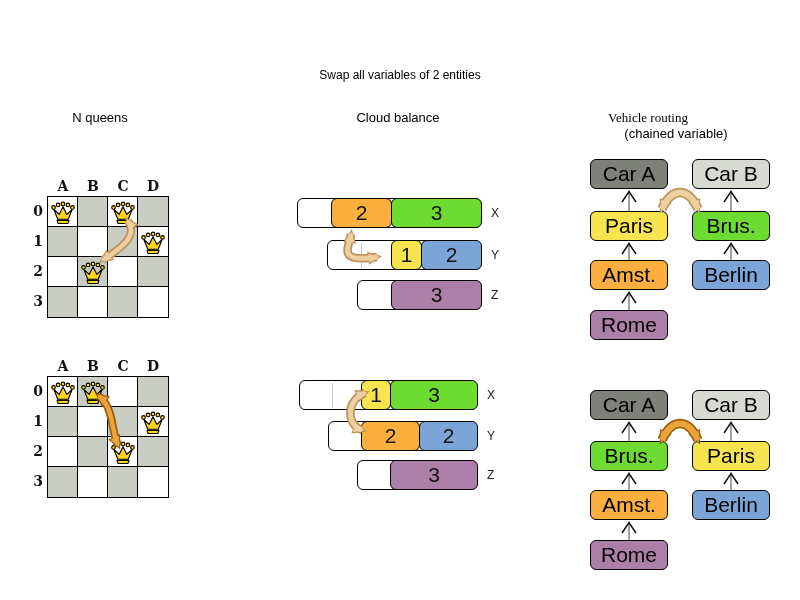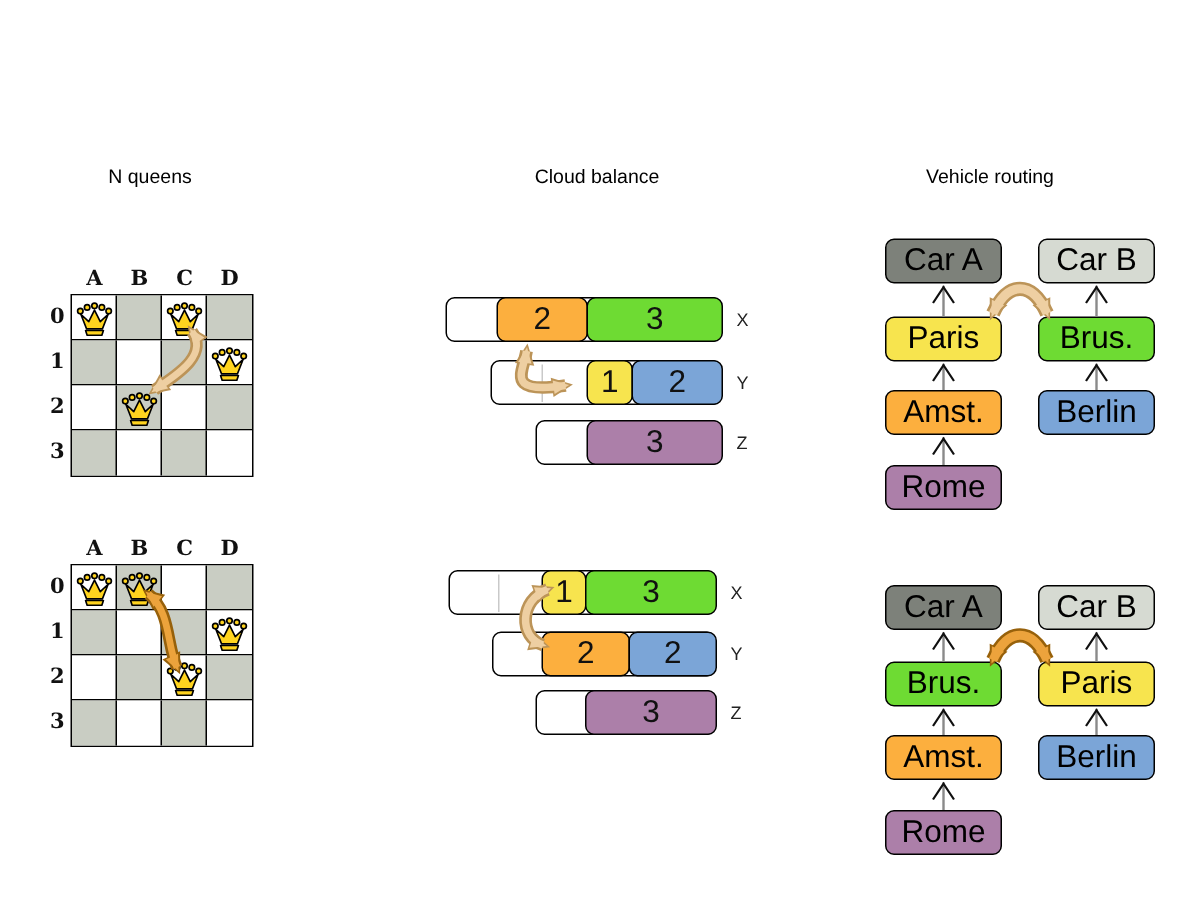--- a/index.html
+++ b/index.html
@@ -4,21 +4,21 @@
 <style>
   html,body{margin:0;padding:0;background:#fff;}
   .page{position:relative;width:800px;height:600px;background:#fff;overflow:hidden;
         font-family:"Liberation Sans", sans-serif;color:#000;}
   .title{position:absolute;top:30px;left:0;width:800px;text-align:center;
          font-size:34px;line-height:36px;}
   .subtitle{position:absolute;top:68px;left:0;width:800px;text-align:center;font-size:12px;}
   .col-heading{position:absolute;width:160px;text-align:center;font-size:13px;line-height:16px;}
   #h-nq{left:20px;top:110px;}
   #h-cl{left:318px;top:110px;}
-  #h-ve{left:580px;top:110px;}
+  #h-ve{left:568px;top:110px;font-family:Liberation Serif, serif;}
   #h-ve2{left:596px;top:126px;}
   .board{position:absolute;width:120px;height:120px;border:1.5px solid #000;background:#fff;}
   .cell{position:absolute;width:30px;height:30px;box-sizing:border-box;}
   .col-label,.row-label{position:absolute;font-family:"DejaVu Serif", serif;font-weight:bold;
         font-size:14px;color:#111;}
   .col-label{width:30px;text-align:center;top:-19px;}
   .row-label{width:16px;text-align:right;left:-21px;}
   .queen{position:absolute;width:28px;height:26px;}
   .bar{position:absolute;height:30px;background:#fff;border:1.5px solid #000;
        border-radius:6px;box-sizing:border-box;}
@@ -30,23 +30,25 @@
         font-size:12px;color:#222;}
   .vbox{position:absolute;width:78px;height:30px;border:1.5px solid #000;border-radius:6px;
         box-sizing:border-box;display:flex;align-items:center;justify-content:center;
         font-size:21px;color:#000;}
   #overlay{position:absolute;left:0;top:0;pointer-events:none;}
 </style>
 </head>
 <body>
 
 <div class="page">
+  <div class="subtitle">Swap all variables of 2 entities</div>
   <div class="col-heading" id="h-nq">N queens</div>
   <div class="col-heading" id="h-cl">Cloud balance</div>
   <div class="col-heading" id="h-ve">Vehicle routing</div>
+  <div class="col-heading" id="h-ve2">(chained variable)</div>
   <div id="diagram-root">
       <div class="board" style="left: 47px; top: 196px;">
         <div class="col-label" style="left: 0px;">A</div>
         <div class="col-label" style="left: 30px;">B</div>
         <div class="col-label" style="left: 60px;">C</div>
         <div class="col-label" style="left: 90px;">D</div>
         <div class="row-label" style="top: 6px;">0</div>
         <div class="row-label" style="top: 36px;">1</div>
         <div class="row-label" style="top: 66px;">2</div>
         <div class="row-label" style="top: 96px;">3</div>

